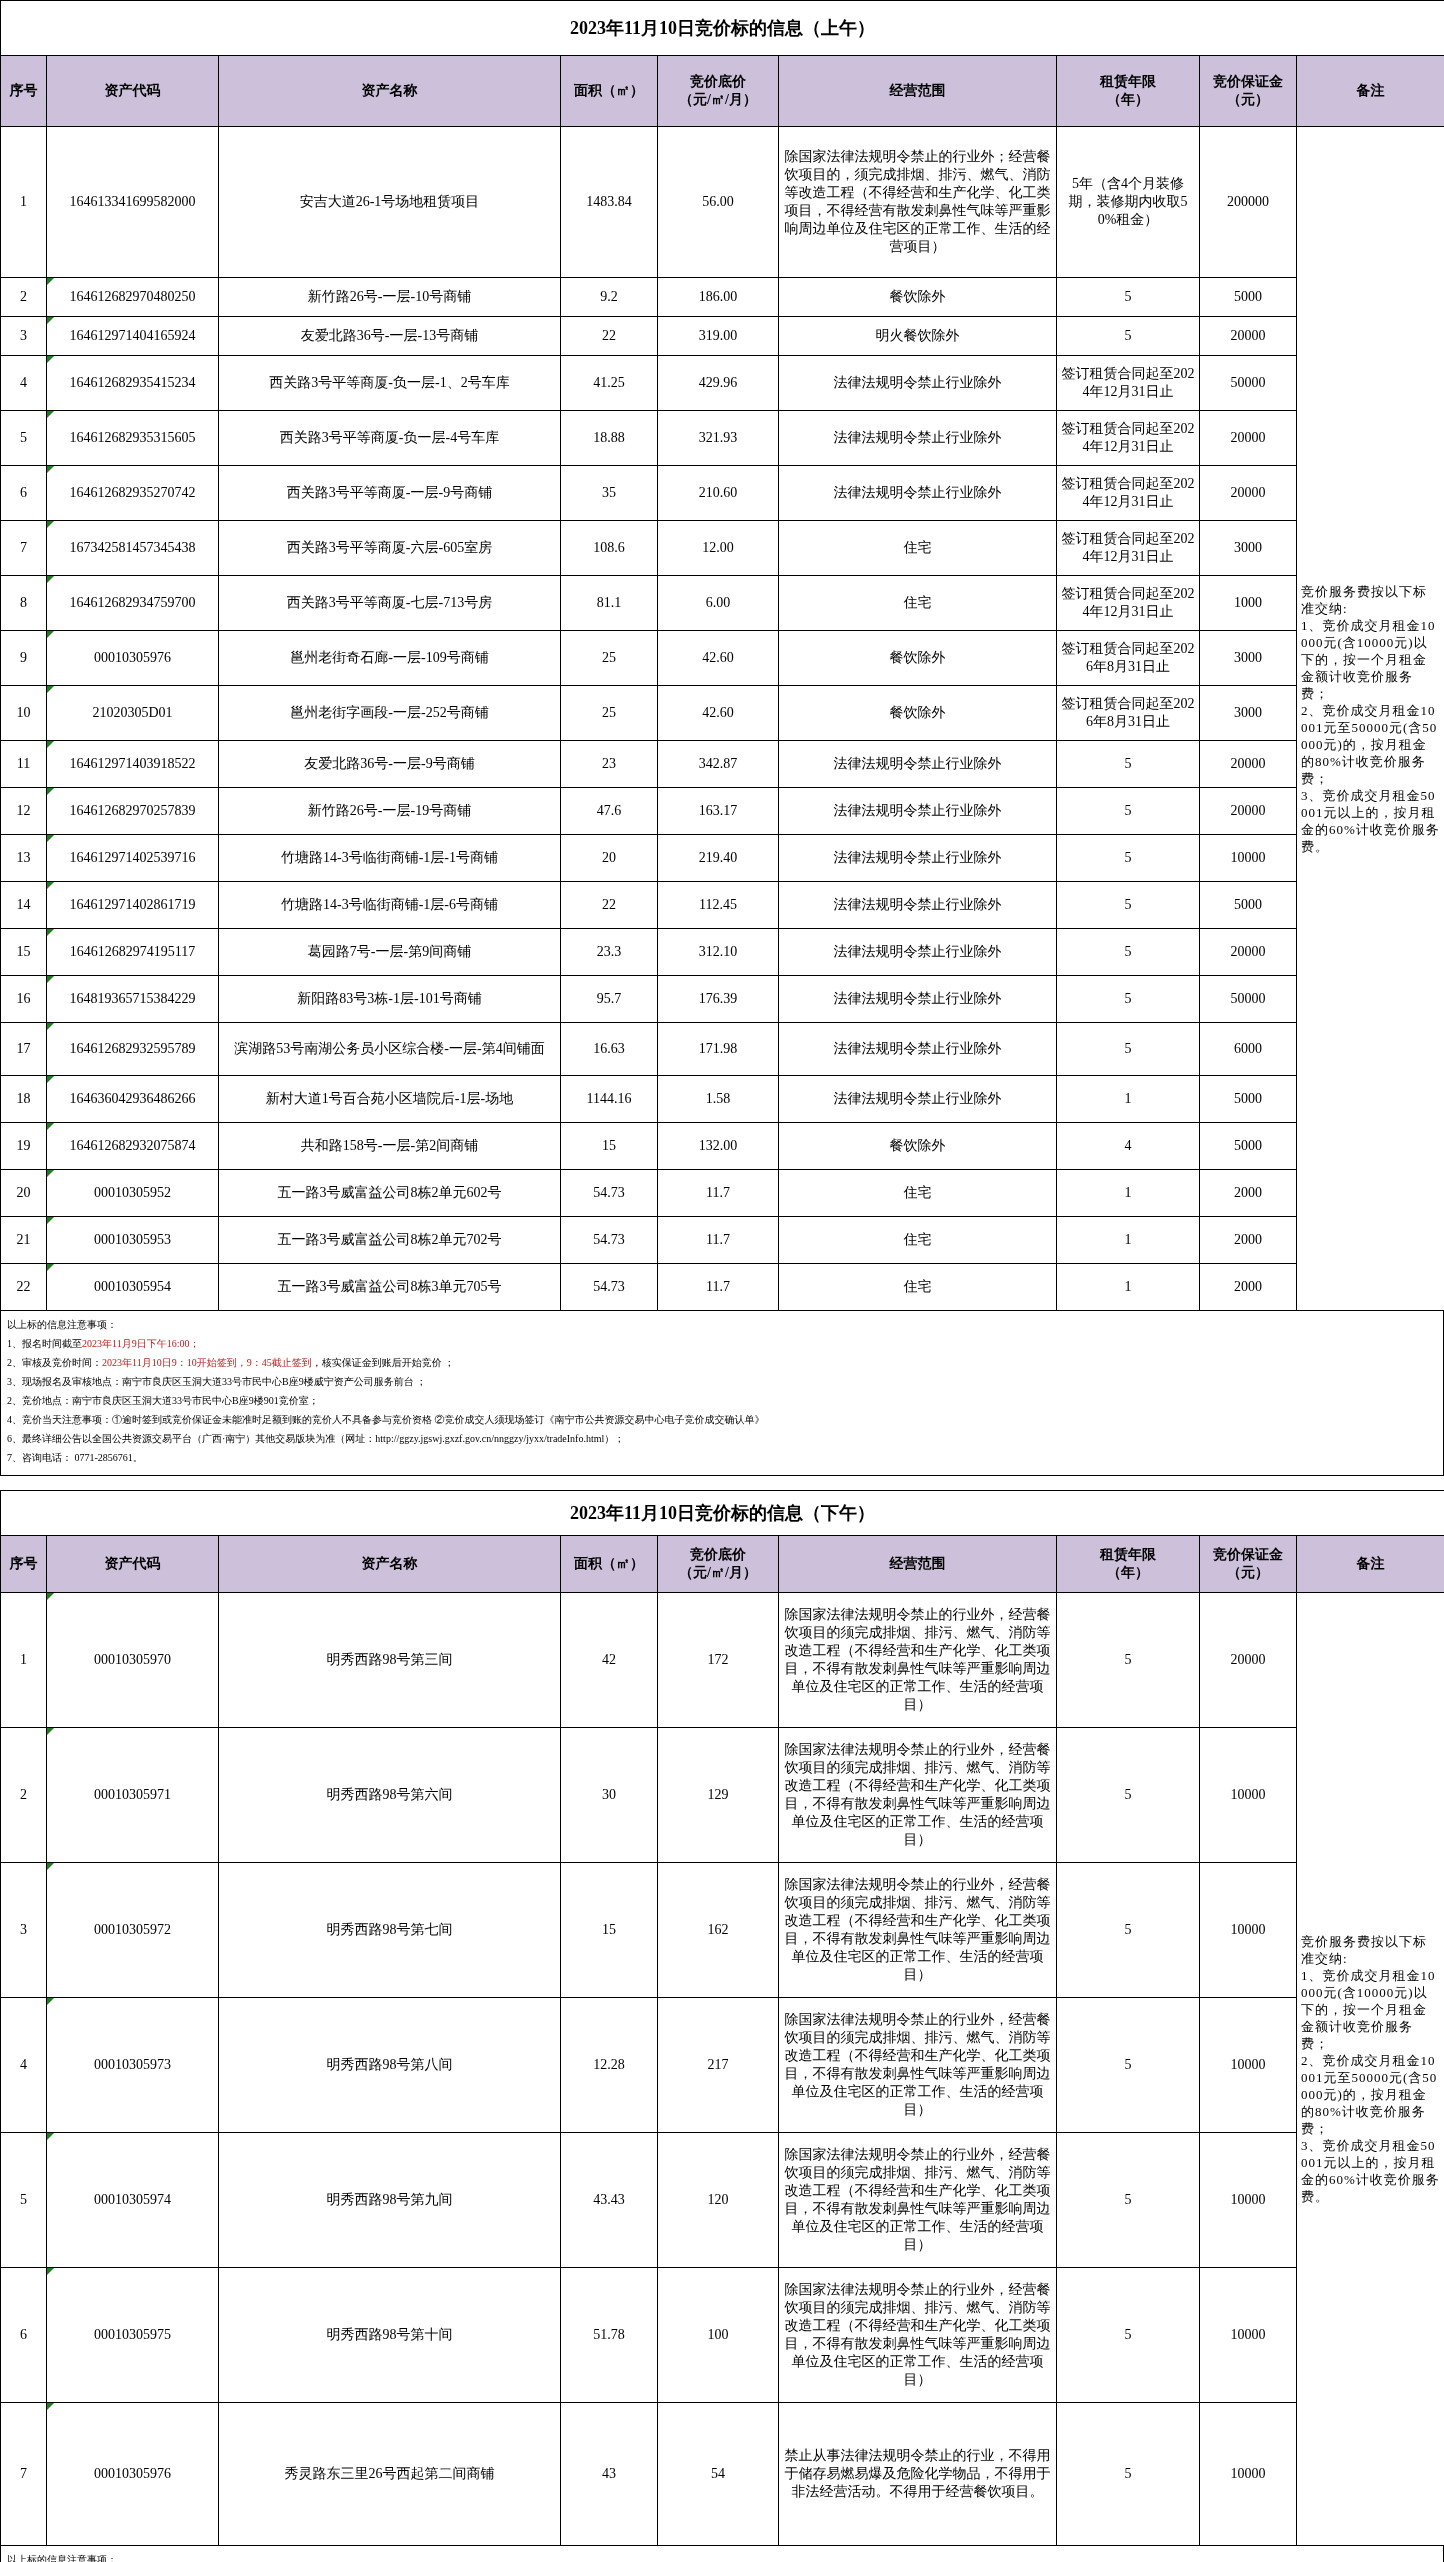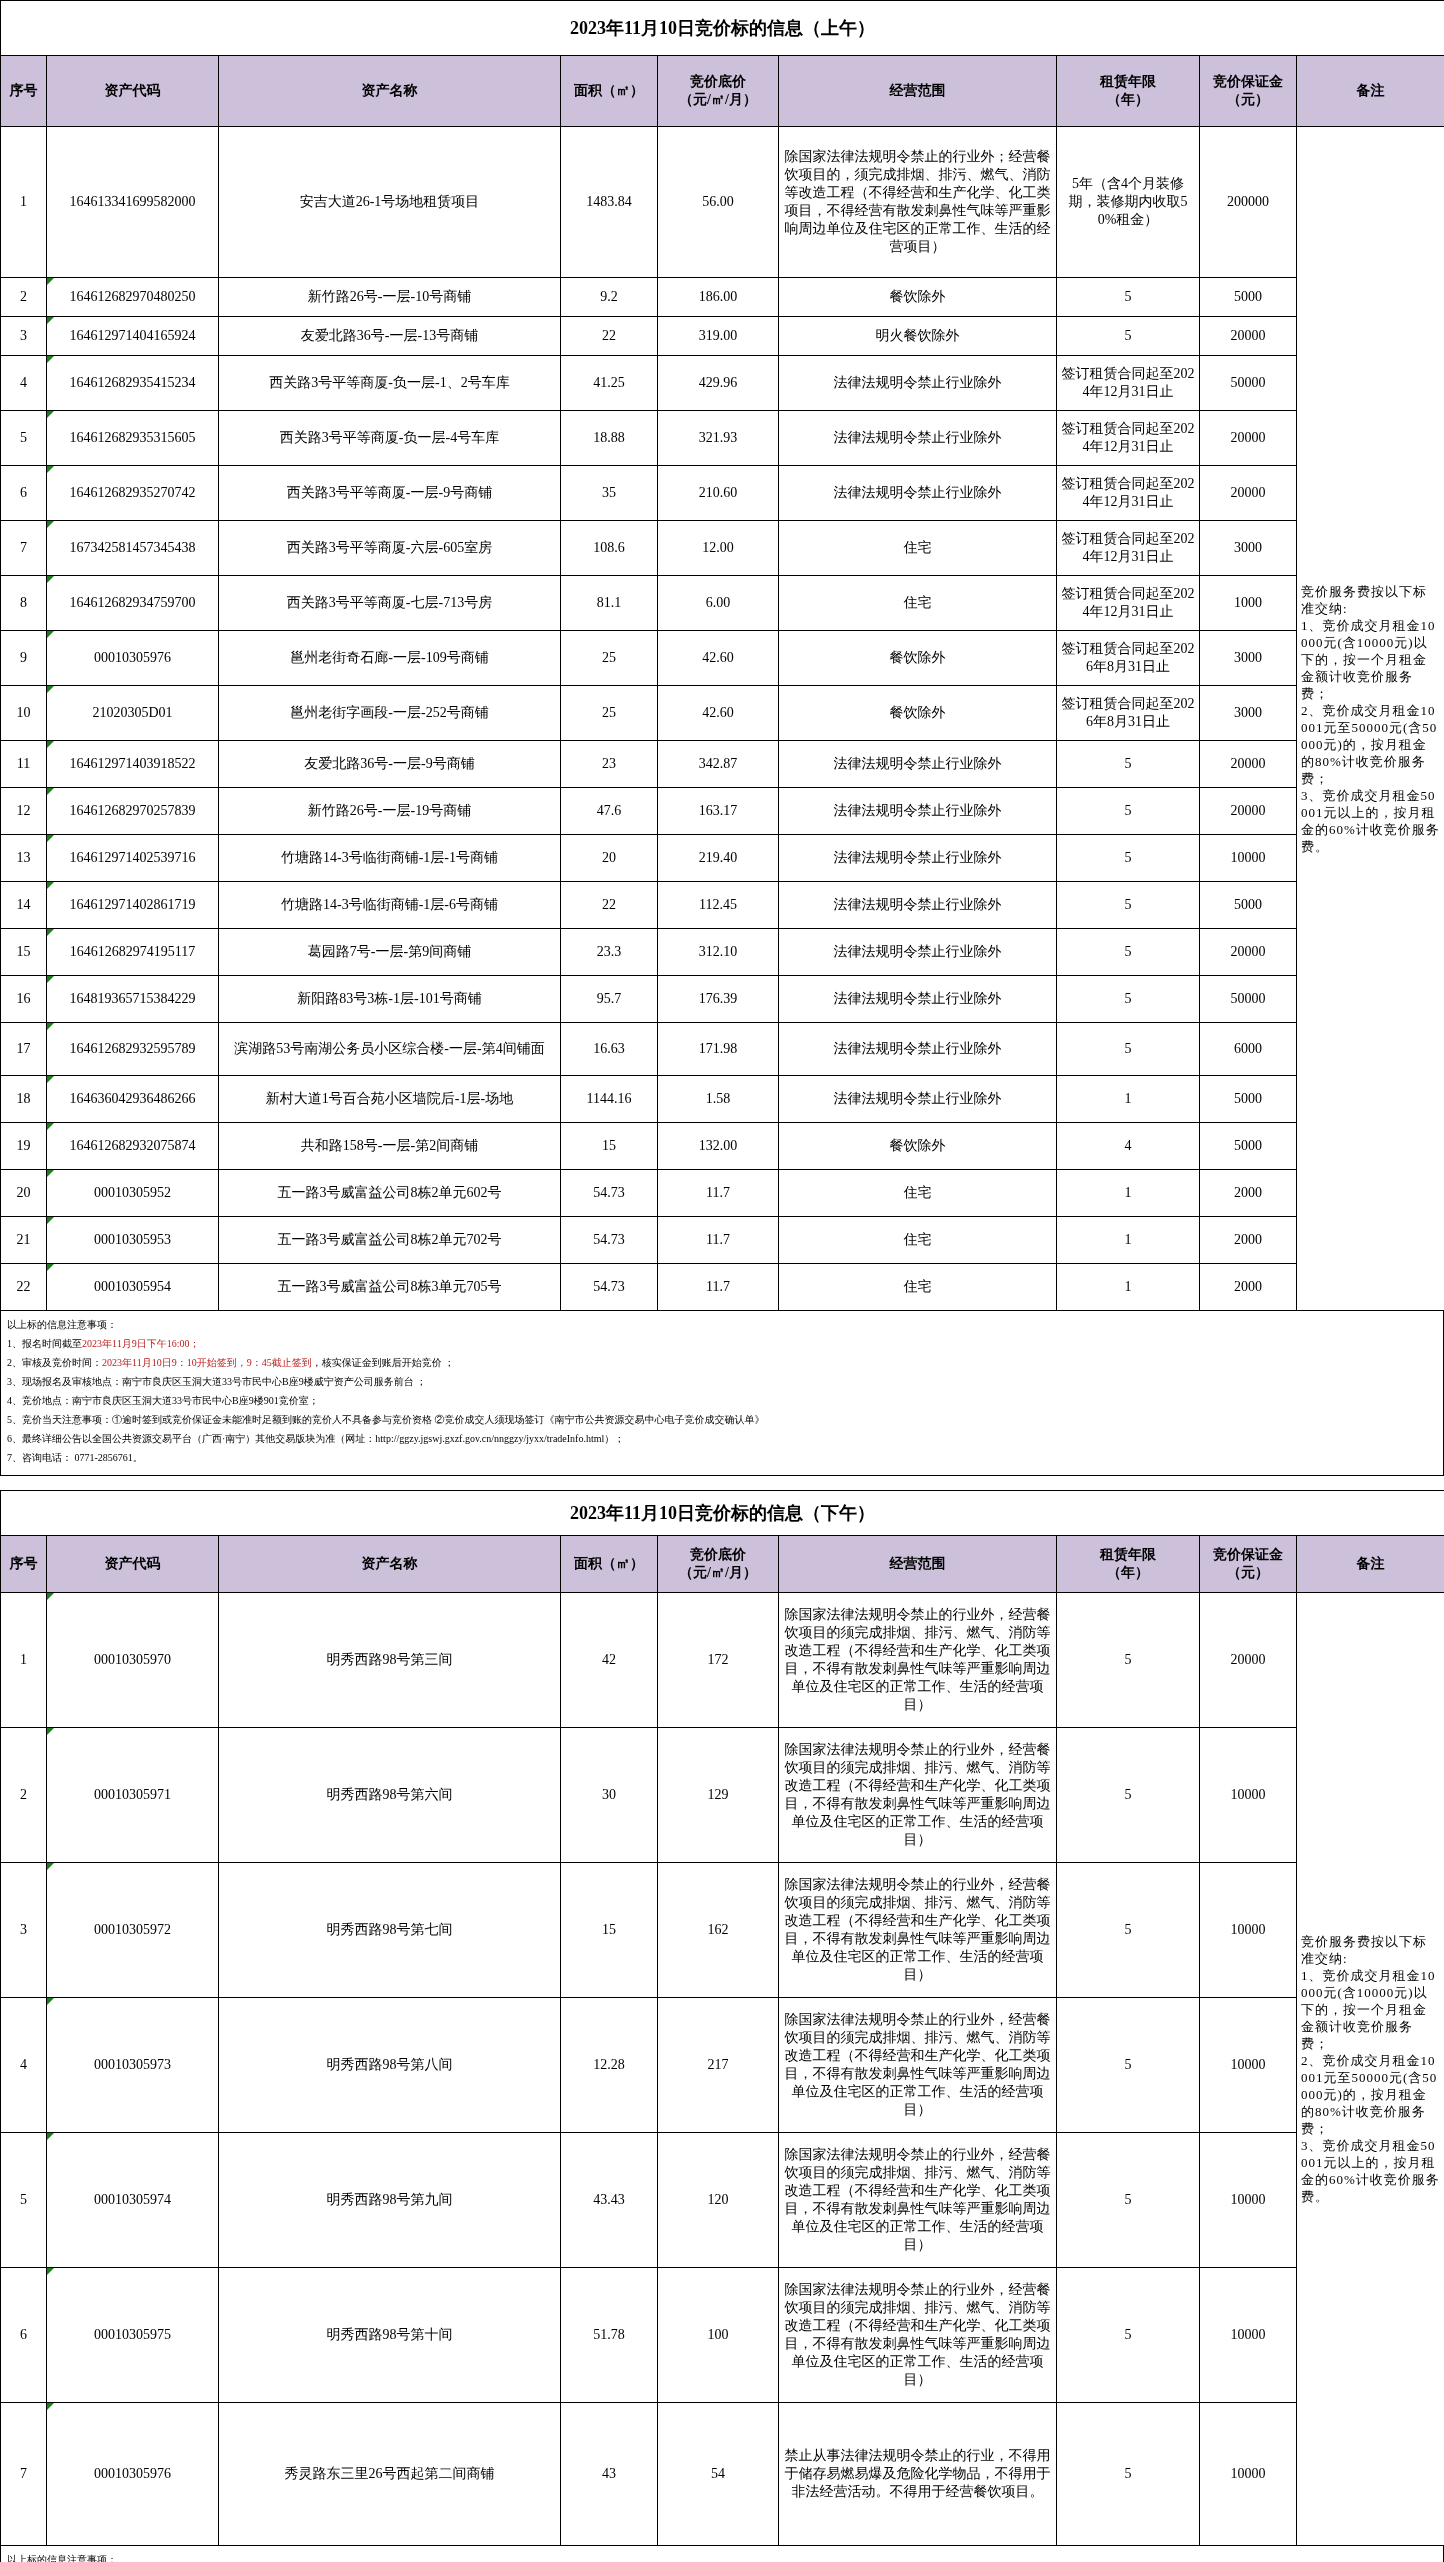--- a/index.html
+++ b/index.html
@@ -321,22 +321,22 @@
           <td class="c6">1</td>
           <td class="c7">2000</td>
         </tr>
       </tbody>
     </table>
     <div class="notes">
       <div class="note-line"><span>以上标的信息注意事项：</span></div>
       <div class="note-line"><span>1、报名时间截至</span><span class="red">2023年11月9日下午16:00；</span></div>
       <div class="note-line"><span>2、审核及竞价时间：</span><span class="red">2023年11月10日9：10开始签到，9：45截止签到</span><span>，核实保证金到账后开始竞价 ；</span></div>
       <div class="note-line"><span>3、现场报名及审核地点：南宁市良庆区玉洞大道33号市民中心B座9楼威宁资产公司服务前台 ；</span></div>
-      <div class="note-line"><span>4、竞价地点：南宁市良庆区玉洞大道33号市民中心B座9楼901竞价室；</span></div>
-      <div class="note-line"><span>5、竞价当天注意事项：①逾时签到或竞价保证金未能准时足额到账的竞价人不具备参与竞价资格 ②竞价成交人须现场签订《南宁市公共资源交易中心电子竞价成交确认单》</span></div>
+      <div class="note-line"><span>2、竞价地点：南宁市良庆区玉洞大道33号市民中心B座9楼901竞价室；</span></div>
+      <div class="note-line"><span>4、竞价当天注意事项：①逾时签到或竞价保证金未能准时足额到账的竞价人不具备参与竞价资格 ②竞价成交人须现场签订《南宁市公共资源交易中心电子竞价成交确认单》</span></div>
       <div class="note-line"><span>6、最终详细公告以全国公共资源交易平台（广西·南宁）其他交易版块为准（网址：http://ggzy.jgswj.gxzf.gov.cn/nnggzy/jyxx/tradeInfo.html）；</span></div>
       <div class="note-line"><span>7、咨询电话： 0771-2856761。</span></div>
     </div>
     <div class="gap"></div>
     <table class="grid">
       <colgroup>
         <col style="width: 46px;">
         <col style="width: 172px;">
         <col style="width: 342px;">
         <col style="width: 97px;">

